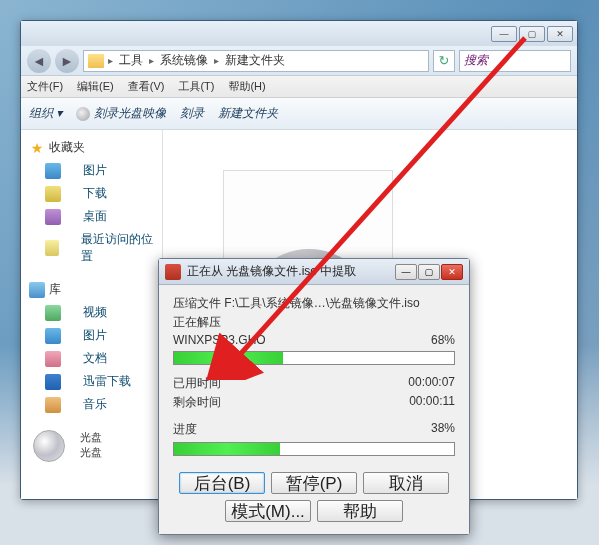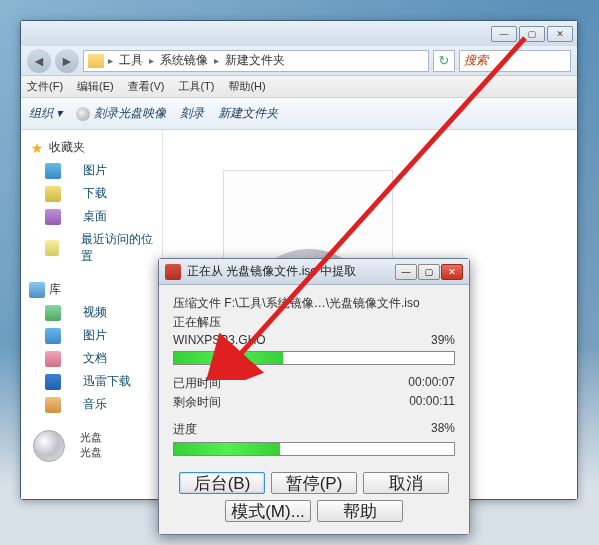--- a/index.html
+++ b/index.html
@@ -8,21 +8,21 @@
 .explorer { position: absolute; left: 20px; top: 20px; width: 558px; height: 480px; background: #fff; border: 1px solid #3b5a7a; border-radius: 3px; box-shadow: 0 2px 10px rgba(0,0,0,.3); }
 .titlebar { height: 25px; background: linear-gradient(#e8f0f8, #d0dce8); display: flex; align-items: center; justify-content: flex-end; padding: 0 4px; }
 .win-btn { width: 26px; height: 16px; margin-left: 2px; border: 1px solid #7a8fa8; background: linear-gradient(#f0f4f8, #d8e0ea); border-radius: 2px; display: flex; align-items: center; justify-content: center; font-size: 9px; color: #444; cursor: pointer; }
 .addr-bar { height: 30px; background: linear-gradient(#e8f0f8, #dce6f0); display: flex; align-items: center; padding: 0 6px; gap: 4px; border-bottom: 1px solid #c0cdd8; }
 .nav-arrow { width: 24px; height: 24px; border-radius: 12px; background: linear-gradient(#d0dae5, #b0c0d0); display: flex; align-items: center; justify-content: center; color: #556; font-size: 14px; cursor: pointer; position: relative; z-index: 1; }
 .breadcrumb { flex: 1; height: 22px; background: #fff; border: 1px solid #a8b8c8; display: flex; align-items: center; padding: 0 2px; gap: 0; }
 .folder-icn { width: 16px; height: 14px; background: linear-gradient(#ffe08a, #f0c050); border-radius: 1px; margin: 0 2px; }
 .bc-item { padding: 0 4px; color: #333; font-size: 12px; cursor: pointer; }
 .bc-sep { color: #666; font-size: 10px; padding: 0 2px; }
 .refresh-btn { width: 22px; height: 22px; border: 1px solid #a8b8c8; background: #fff; display: flex; align-items: center; justify-content: center; color: #4a7; font-size: 13px; cursor: pointer; }
-.search-box { width: 112px; height: 22px; background: #fff; border: 1px solid #a8b8c8; display: flex; align-items: center; padding: 0 4px; color: #c2410c; font-style: italic; }
+.search-box { width: 112px; height: 22px; background: #fff; border: 1px solid #a8b8c8; display: flex; align-items: center; padding: 0 4px; color: #701a75; font-style: italic; }
 .menu-bar { height: 22px; background: linear-gradient(#f4f4f4, #e8e8e8); display: flex; align-items: center; padding: 0 6px; gap: 14px; border-bottom: 1px solid #d0d0d0; font-size: 11px; color: #333; }
 .menu-item { cursor: pointer; }
 .toolbar { height: 32px; background: linear-gradient(#f8fbfd, #e5edf5); display: flex; align-items: center; padding: 0 8px; gap: 14px; border-bottom: 1px solid #d0d8e0; color: #1a3a5a; font-size: 12px; }
 .tb-item { cursor: pointer; display: flex; align-items: center; gap: 4px; font-style: italic; }
 .disc-icn { width: 14px; height: 14px; border-radius: 50%; background: radial-gradient(circle at 40% 40%, #f0f0f0, #a0a0a8); }
 .content { display: flex; height: calc(100% - 109px); }
 .sidebar { width: 142px; background: #fff; border-right: 1px solid #e0e0e0; padding: 6px 4px; overflow: hidden; }
 .side-group { margin-bottom: 10px; }
 .side-header { display: flex; align-items: center; gap: 4px; padding: 3px 4px; color: #333; font-size: 12px; cursor: pointer; }
 .star-icn { width: 16px; height: 16px; display: flex; align-items: center; justify-content: center; color: #f0b020; font-size: 14px; }
@@ -181,21 +181,21 @@
   </div>
   <div class="dlg-body">
     <div class="dlg-row">
         <span>压缩文件 F:\工具\系统镜像…\光盘镜像文件.iso</span>
       </div>
     <div class="dlg-row">
         <span>正在解压</span>
       </div>
     <div class="dlg-row">
         <span>WINXPSP3.GHO</span>
-        <span>39%</span>
+        <span>68%</span>
       </div>
     <div class="pbar">
         <div class="pbar-fill" style="width:39%"></div>
       </div>
     <div class="dlg-row">
         <span>已用时间</span>
         <span>00:00:07</span>
       </div>
     <div class="dlg-row">
         <span>剩余时间</span>

